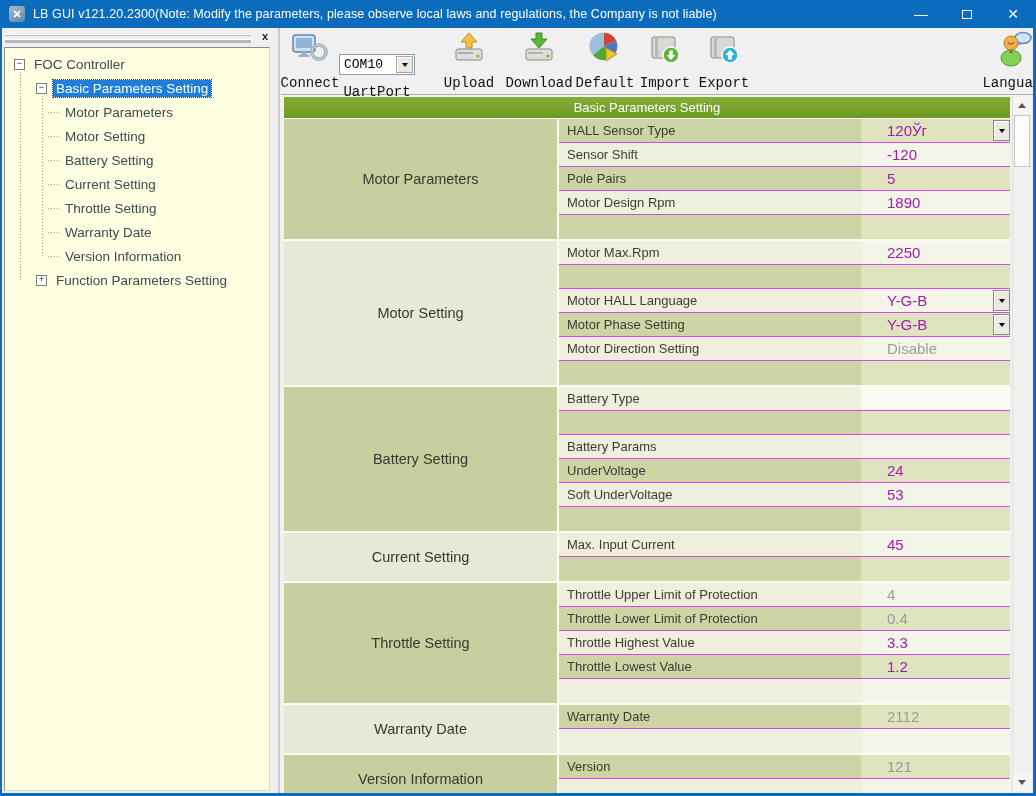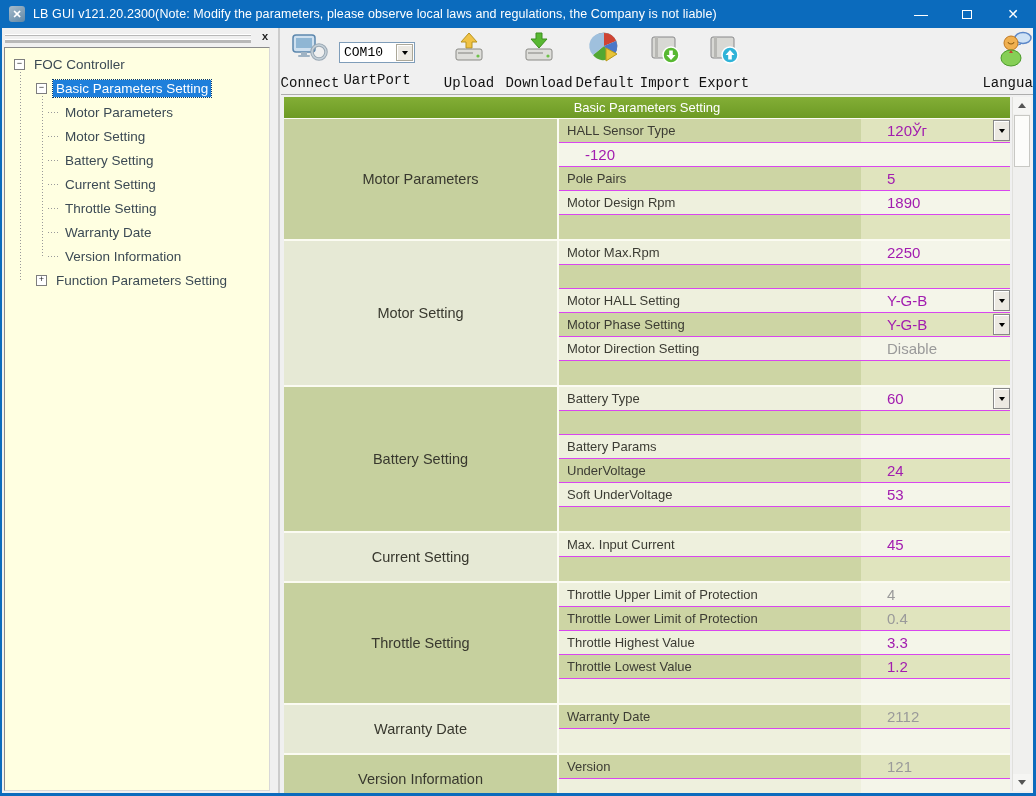--- a/index.html
+++ b/index.html
@@ -41,21 +41,21 @@
   .tree-label { padding:1px 3px; }
   .tree-label.selected { background:#1e7fdb; color:#fff; outline:1px dotted #0a3a70; }
 
   .splitter-line { position:absolute; left:278px; top:28px; width:2px; height:765px; background:#cccccc; }
 
   
   .toolbar { position:absolute; left:281px; top:28px; width:752px; height:67px; background:#f0f0f0; border-bottom:1px solid #adadad; }
   .tb-item { position:absolute; top:4px; display:flex; flex-direction:column; align-items:center; }
   .tb-icon { height:40px; display:flex; align-items:flex-end; justify-content:center; }
   .tb-label { font-family:"Liberation Mono",monospace; font-size:14px; color:#111; margin-top:3px; white-space:nowrap; }
-  .combo { width:76px; height:21px; background:#fff; border:1px solid #7f9db9; display:flex; align-items:center; position:relative; margin-top:10px; }
+  .combo { width:76px; height:21px; background:#fff; border:1px solid #7f9db9; display:flex; align-items:center; position:relative; margin-top:22px; }
   .combo-text { font-family:"Liberation Mono",monospace; font-size:13px; padding-left:4px; color:#000; flex:1; }
   .combo-btn { width:17px; height:17px; margin-right:1px; background:#ece9e2; border:1px solid #aca899;
      box-shadow:inset 1px 1px 0 #fff; display:flex; align-items:center; justify-content:center; }
   .tri-down { width:0; height:0; border-left:3.5px solid transparent; border-right:3.5px solid transparent; border-top:4px solid #000; }
 
   
   .table { position:absolute; left:284px; top:97px; width:726px; background:#fbfbf2; }
   .table-header { height:22px; background:linear-gradient(#83ae36,#6d9a24); color:#fff; font-size:13px;
      display:flex; align-items:center; justify-content:center; border-bottom:1px solid #fbfbf2; }
   .pgroup { display:flex; border-bottom:2px solid #fbfbf2; }
@@ -270,20 +270,21 @@
         <div class="pgroup">
           <div class="group-cell group-dark">Motor Parameters</div>
           <div class="rows">
             <div class="prow row-dark">
               <div class="r-label">HALL Sensor Type</div>
               <div class="r-value v-blue">120Ўг<span class="dd-btn">
                   <span class="tri-down"></span>
                 </span></div>
             </div>
             <div class="prow row-light">
+              <div class="r-label">Sensor Shift</div>
               <div class="r-value v-blue">-120</div>
             </div>
             <div class="prow row-dark">
               <div class="r-label">Pole Pairs</div>
               <div class="r-value v-blue">5</div>
             </div>
             <div class="prow row-light">
               <div class="r-label">Motor Design Rpm</div>
               <div class="r-value v-blue">1890</div>
             </div>
@@ -298,21 +299,21 @@
           <div class="rows">
             <div class="prow row-light">
               <div class="r-label">Motor Max.Rpm</div>
               <div class="r-value v-blue">2250</div>
             </div>
             <div class="prow row-dark">
               <div class="r-label"></div>
               <div class="r-value v-blue"></div>
             </div>
             <div class="prow row-light">
-              <div class="r-label">Motor HALL Setting</div>
+              <div class="r-label">Motor HALL Language</div>
               <div class="r-value v-blue">Y-G-B<span class="dd-btn">
                   <span class="tri-down"></span>
                 </span></div>
             </div>
             <div class="prow row-dark">
               <div class="r-label">Motor Phase Setting</div>
               <div class="r-value v-blue">Y-G-B<span class="dd-btn">
                   <span class="tri-down"></span>
                 </span></div>
             </div>
@@ -324,23 +325,20 @@
               <div class="r-label"></div>
               <div class="r-value v-blue"></div>
             </div>
           </div>
         </div>
         <div class="pgroup">
           <div class="group-cell group-dark">Battery Setting</div>
           <div class="rows">
             <div class="prow row-light">
               <div class="r-label">Battery Type</div>
-              <div class="r-value v-blue">60<span class="dd-btn">
-                  <span class="tri-down"></span>
-                </span></div>
             </div>
             <div class="prow row-dark">
               <div class="r-label"></div>
               <div class="r-value v-blue"></div>
             </div>
             <div class="prow row-light">
               <div class="r-label">Battery Params</div>
               <div class="r-value v-blue"></div>
             </div>
             <div class="prow row-dark">

